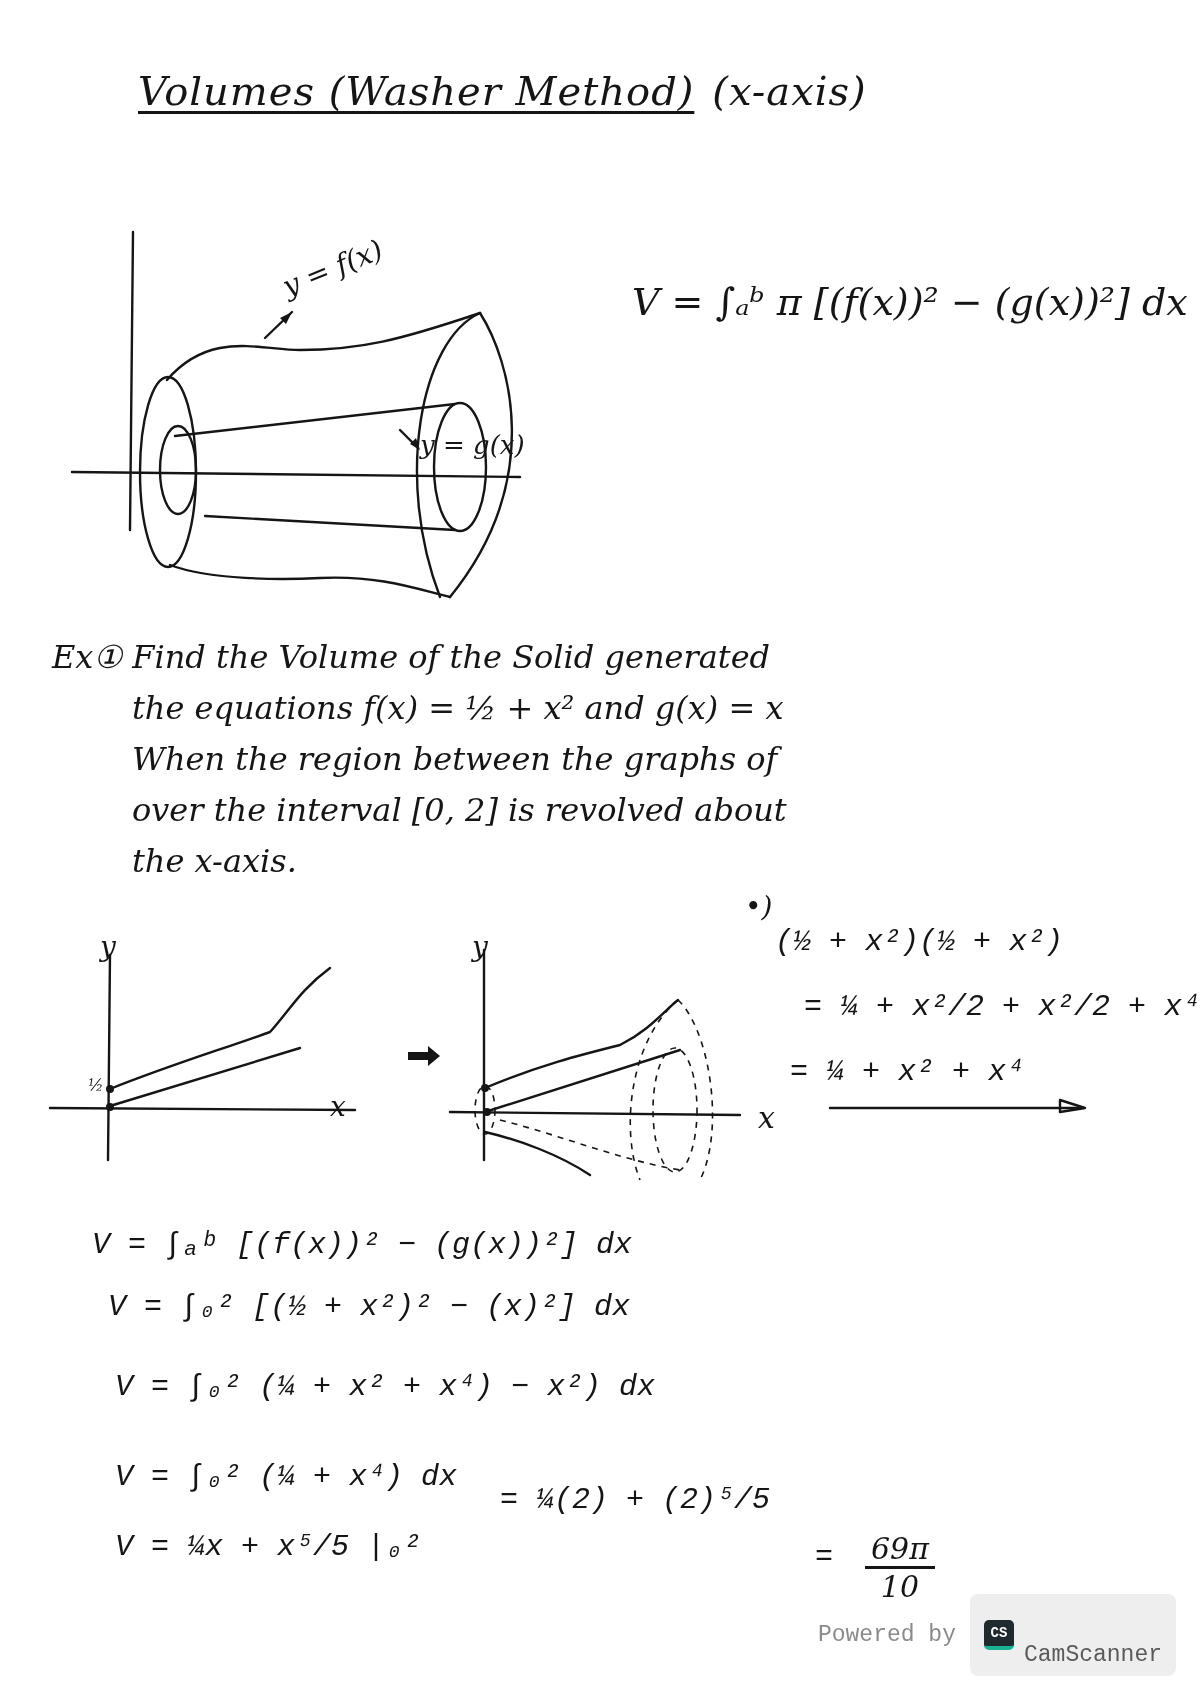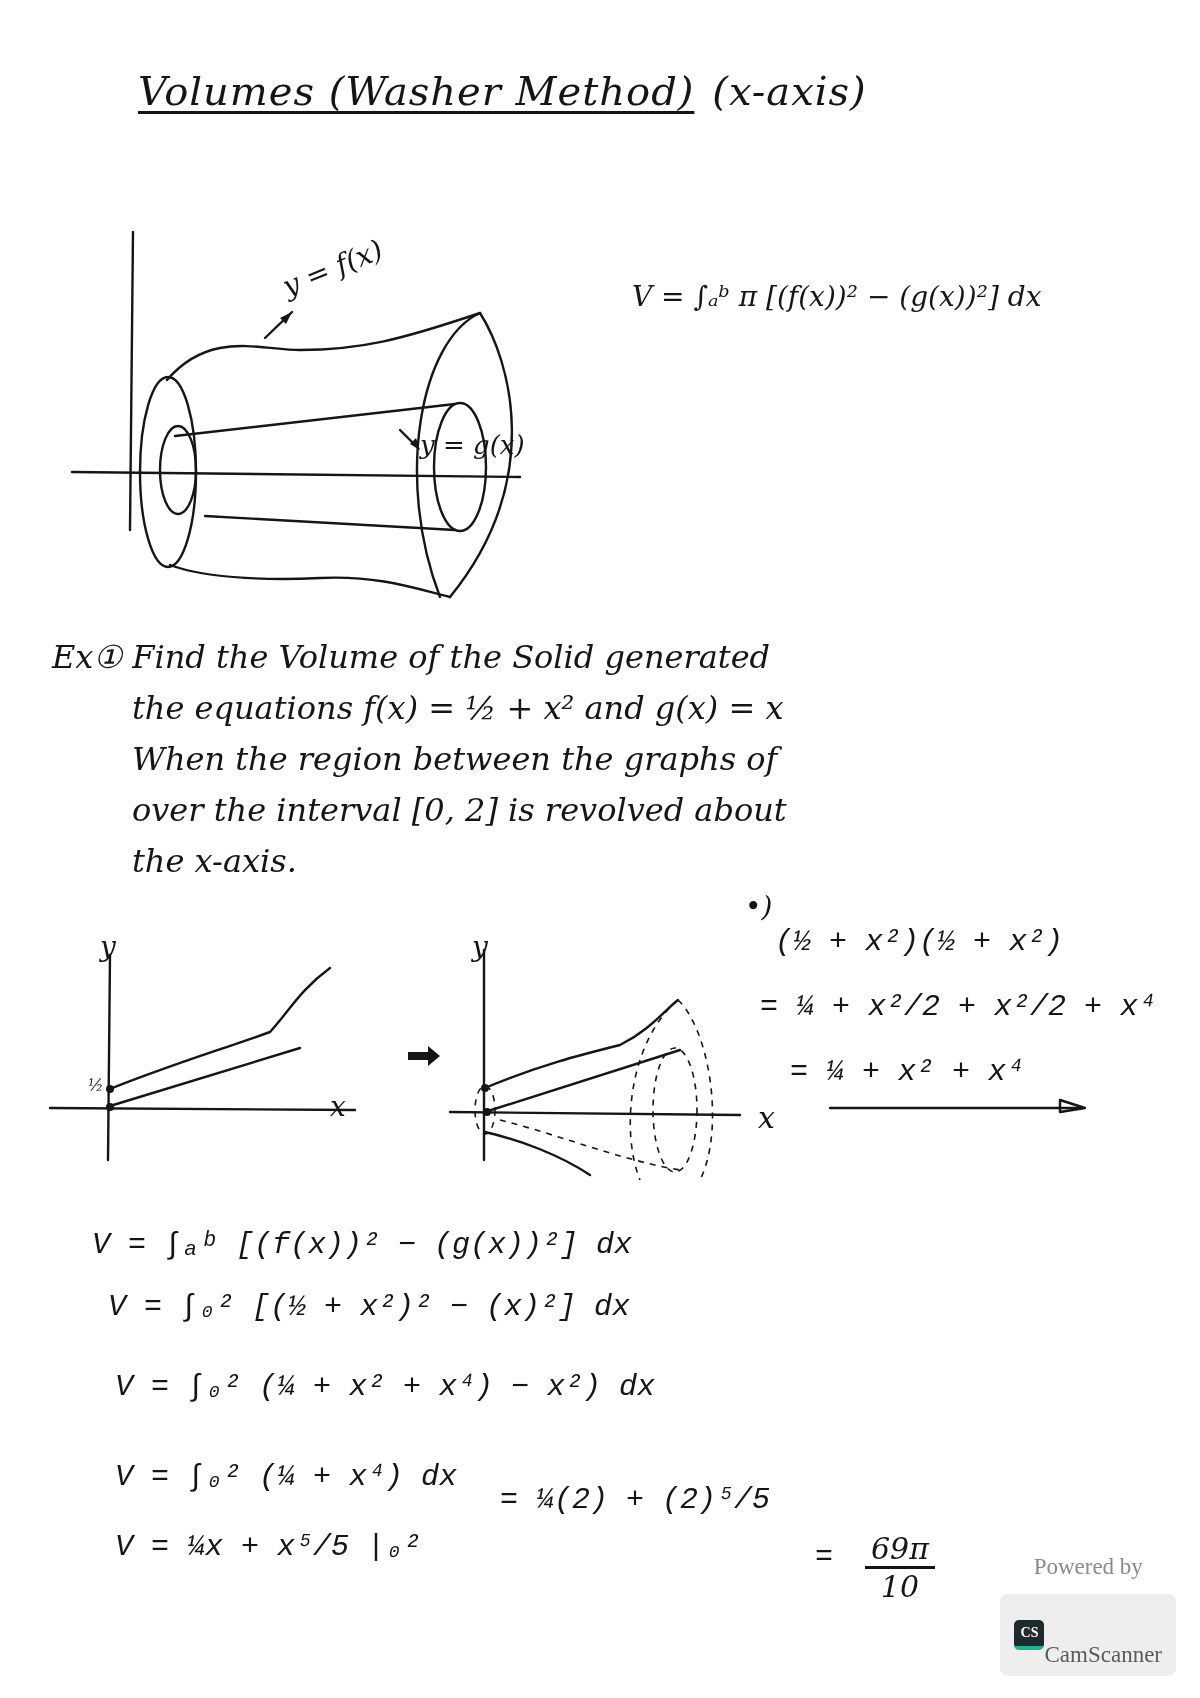--- a/index.html
+++ b/index.html
@@ -7,33 +7,32 @@
       width: 1200px; height: 1698px; position: relative; overflow: hidden;
       background: #ffffff;
       font-family: "DejaVu Serif", serif;
       color: #111;
     }
     .abs { position: absolute; }
     .hand { font-family: "DejaVu Serif", serif; font-style: italic; color: #151515; white-space: nowrap; }
     .title { left: 138px; top: 68px; font-size: 40px; letter-spacing: 1px; }
     .title-main { text-decoration: underline; text-decoration-thickness: 3px; text-underline-offset: 6px; }
     .title-sub { margin-left: 18px; }
-    .formula { font-size: 28px; }
+    .formula { font-size: 38px; }
     .problem { left: 52px; top: 632px; font-size: 32px; line-height: 51px; }
     .problem .line { display: block; }
     .problem .indent { padding-left: 80px; }
     .work { font-size: 30px; font-family: Liberation Mono, monospace; }
     .footer {
       right: 24px; bottom: 22px; display: flex; align-items: center; gap: 14px;
-      font-family: Liberation Serif, serif;
-      flex-direction: column;
+      font-family: Liberation Mono, monospace;
     }
     .powered { color: #8a8a8a; font-size: 23px; }
     .cs-badge {
-      display: flex; align-items: center; background: #eeeeee;
+      display: flex; align-items: center; gap: 10px; background: #eeeeee;
       border-radius: 8px; padding: 8px 14px;
     }
     .cs-logo {
       width: 30px; height: 30px; background: #1f2a2e; border-radius: 5px; color: #fff;
       font-weight: bold; font-size: 14px; display: flex; align-items: center; justify-content: center;
       border-bottom: 4px solid #19b394; box-sizing: border-box;
     }
     .cs-name { color: #5a5a5a; font-size: 23px; margin-top: 40px; }
     svg { position: absolute; overflow: visible; }
     .stroke { fill: none; stroke: #151515; stroke-width: 2.4; stroke-linecap: round; stroke-linejoin: round; }
@@ -103,21 +102,21 @@
   <path class="stroke" d="M1060 1100 L1085 1108 L1060 1112 Z"></path>
 </svg>
 <div class="abs hand" style="left:100px;top:930px;font-size:28px;">y</div>
 <div class="abs hand" style="left:330px;top:1090px;font-size:28px;">x</div>
 <div class="abs hand" style="left:88px;top:1076px;font-size:16px;">½</div>
 <div class="abs hand" style="left:472px;top:930px;font-size:28px;">y</div>
 <div class="abs hand" style="left:758px;top:1100px;font-size:30px;">x</div>
 
 <div class="abs hand" style="left:745px;top:890px;font-size:28px;">•)</div>
 <div class="abs hand work" style="left:775px;top:925px;">(½ + x²)(½ + x²)</div>
-<div class="abs hand work" style="left:760px;top:990px;">= ¼ + x²/2 + x²/2 + x⁴</div>
+<div class="abs hand work" style="left:804px;top:990px;">= ¼ + x²/2 + x²/2 + x⁴</div>
 <div class="abs hand work" style="left:790px;top:1055px;">= ¼ + x² + x⁴</div>
 
 <div class="abs hand work" style="left:92px;top:1228px;">V = ∫ₐᵇ [(f(x))² − (g(x))²] dx</div>
 <div class="abs hand work" style="left:108px;top:1290px;">V = ∫₀² [(½ + x²)² − (x)²] dx</div>
 <div class="abs hand work" style="left:115px;top:1370px;">V = ∫₀² (¼ + x² + x⁴) − x²) dx</div>
 <div class="abs hand work" style="left:115px;top:1460px;">V = ∫₀² (¼ + x⁴) dx</div>
 <div class="abs hand work" style="left:115px;top:1530px;">V = ¼x + x⁵/5 |₀²</div>
 <div class="abs hand work" style="left:500px;top:1483px;">= ¼(2) + (2)⁵/5</div>
 <div class="abs hand work" style="left:815px;top:1540px;">=</div>
 <div class="abs hand" style="left:865px;top:1515px;font-size:30px;text-align:center;margin-top:16px;">

